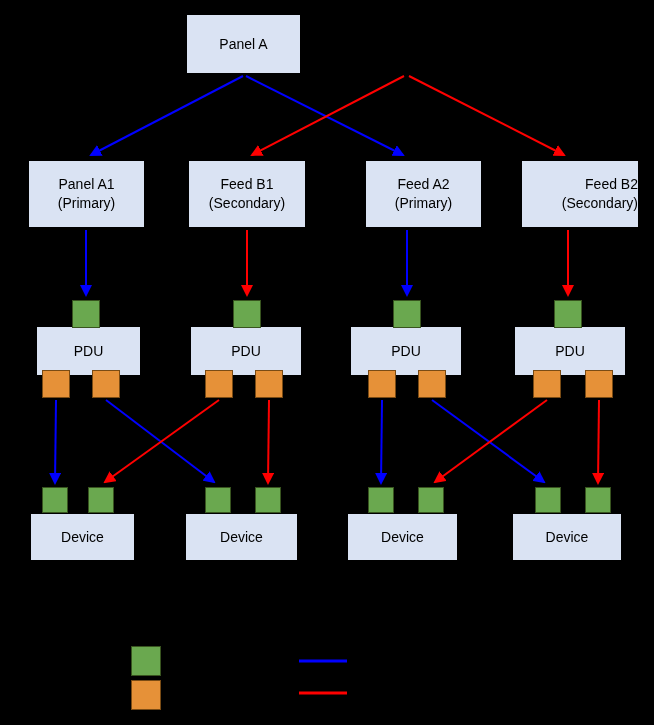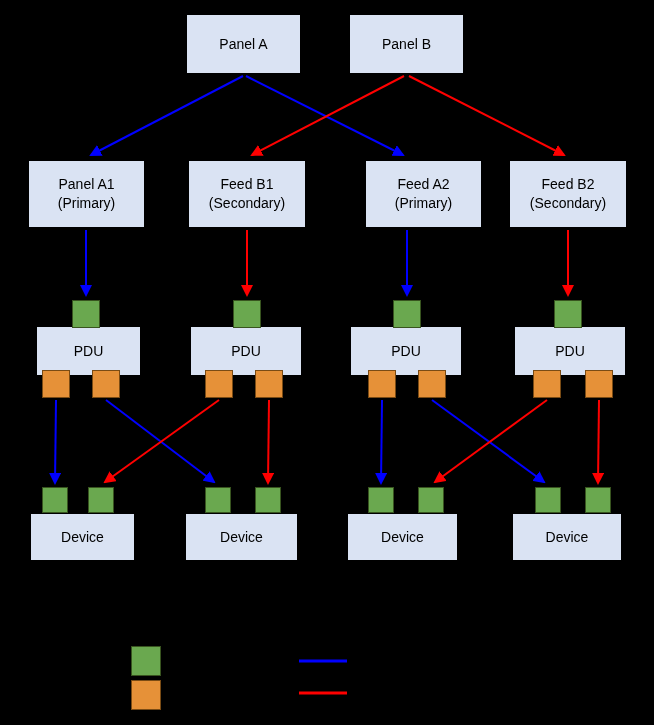--- a/index.html
+++ b/index.html
@@ -89,37 +89,34 @@
     <line class="arrow arrow-secondary" x1="547" y1="400" x2="435" y2="482" marker-end="url(#mkr)"></line>
     <line class="arrow arrow-secondary" x1="599" y1="400" x2="598" y2="483" marker-end="url(#mkr)"></line>
 
     <line class="legend-line arrow-primary" x1="299" y1="661" x2="347" y2="661"></line>
     <line class="legend-line arrow-secondary" x1="299" y1="693" x2="347" y2="693"></line>
   </svg>
 
   <div class="node" style="left:186px; top:14px; width:115px; height:60px;">
     <span>Panel A</span>
   </div>
-  <div class="node" style="left:349px; top:14px; width:115px; height:60px;">
-    <span>Panel B</span>
-  </div>
 
   <div class="node" style="left:28px; top:160px; width:117px; height:68px;">
     <span>Panel A1</span>
     <span>(Primary)</span>
   </div>
   <div class="node" style="left:188px; top:160px; width:118px; height:68px;">
     <span>Feed B1</span>
     <span>(Secondary)</span>
   </div>
   <div class="node" style="left:365px; top:160px; width:117px; height:68px;">
     <span>Feed A2</span>
     <span>(Primary)</span>
   </div>
-  <div class="node" style="left:509px; top:160px; width:118px; height:68px;">
+  <div class="node" style="left:521px; top:160px; width:118px; height:68px;align-items:flex-end;">
     <span>Feed B2</span>
     <span>(Secondary)</span>
   </div>
 
   <div class="node" style="left:36px; top:326px; width:105px; height:50px;">
     <span>PDU</span>
   </div>
   <div class="node" style="left:190px; top:326px; width:112px; height:50px;">
     <span>PDU</span>
   </div>

